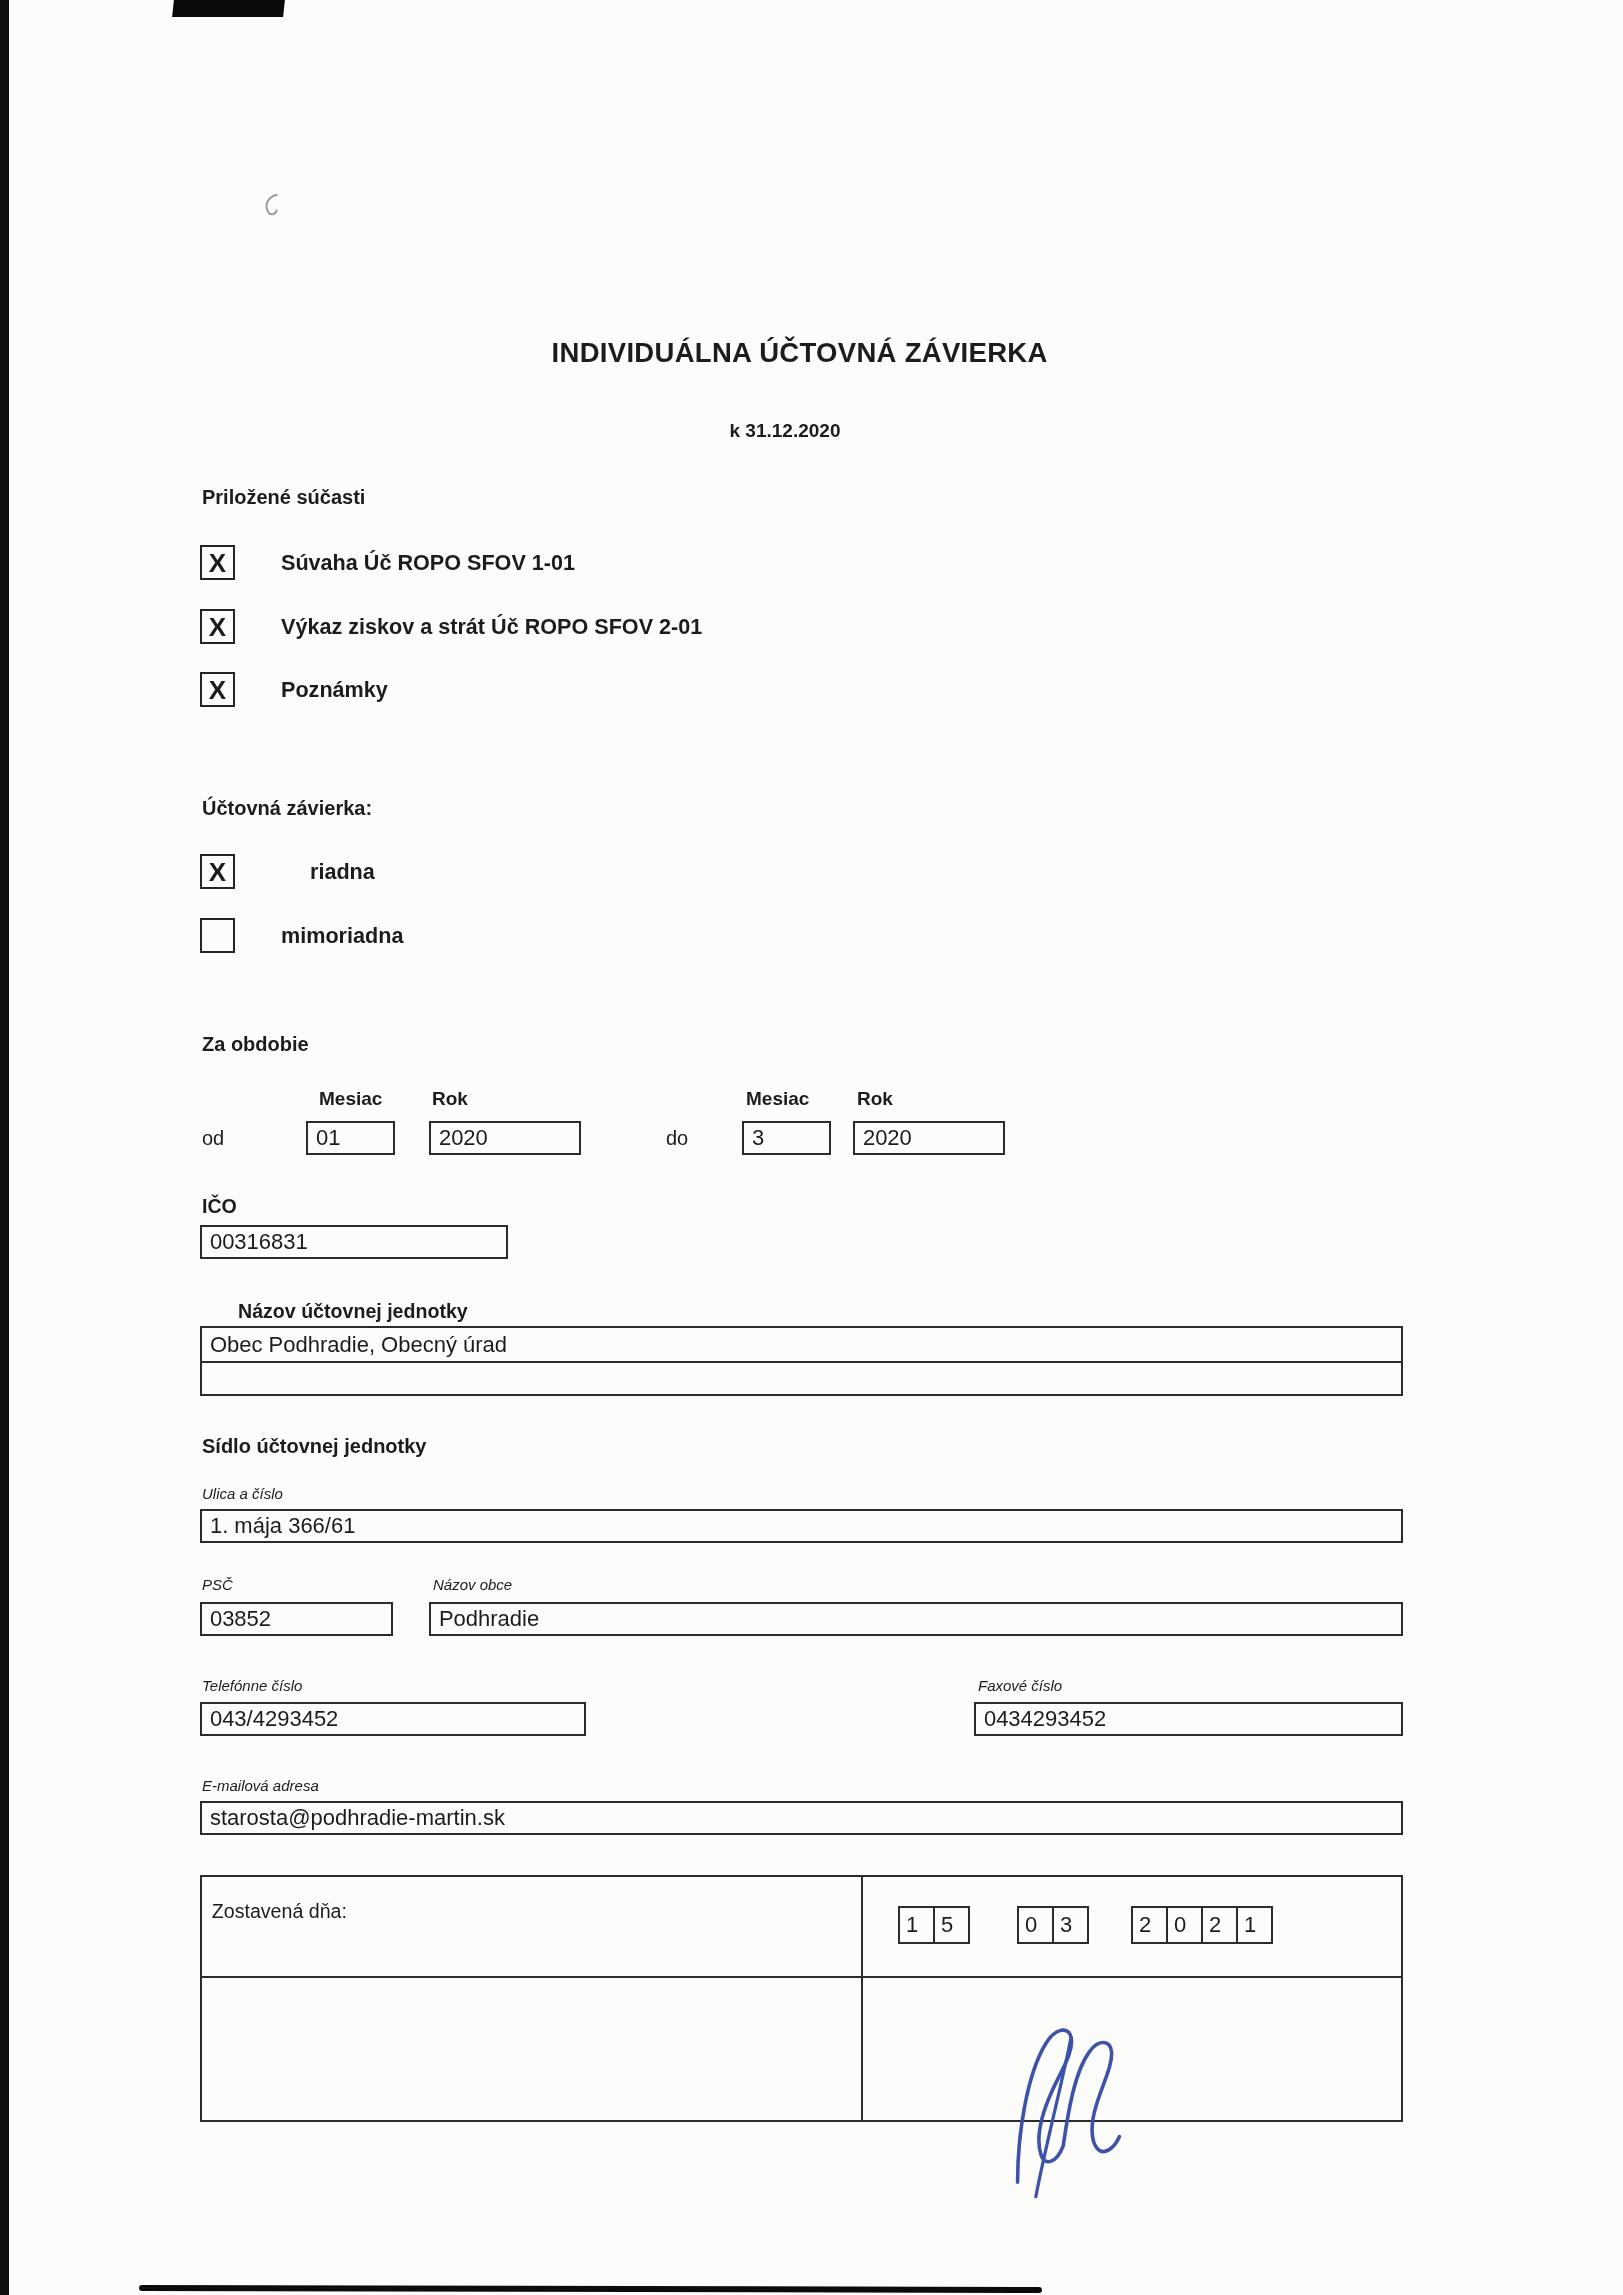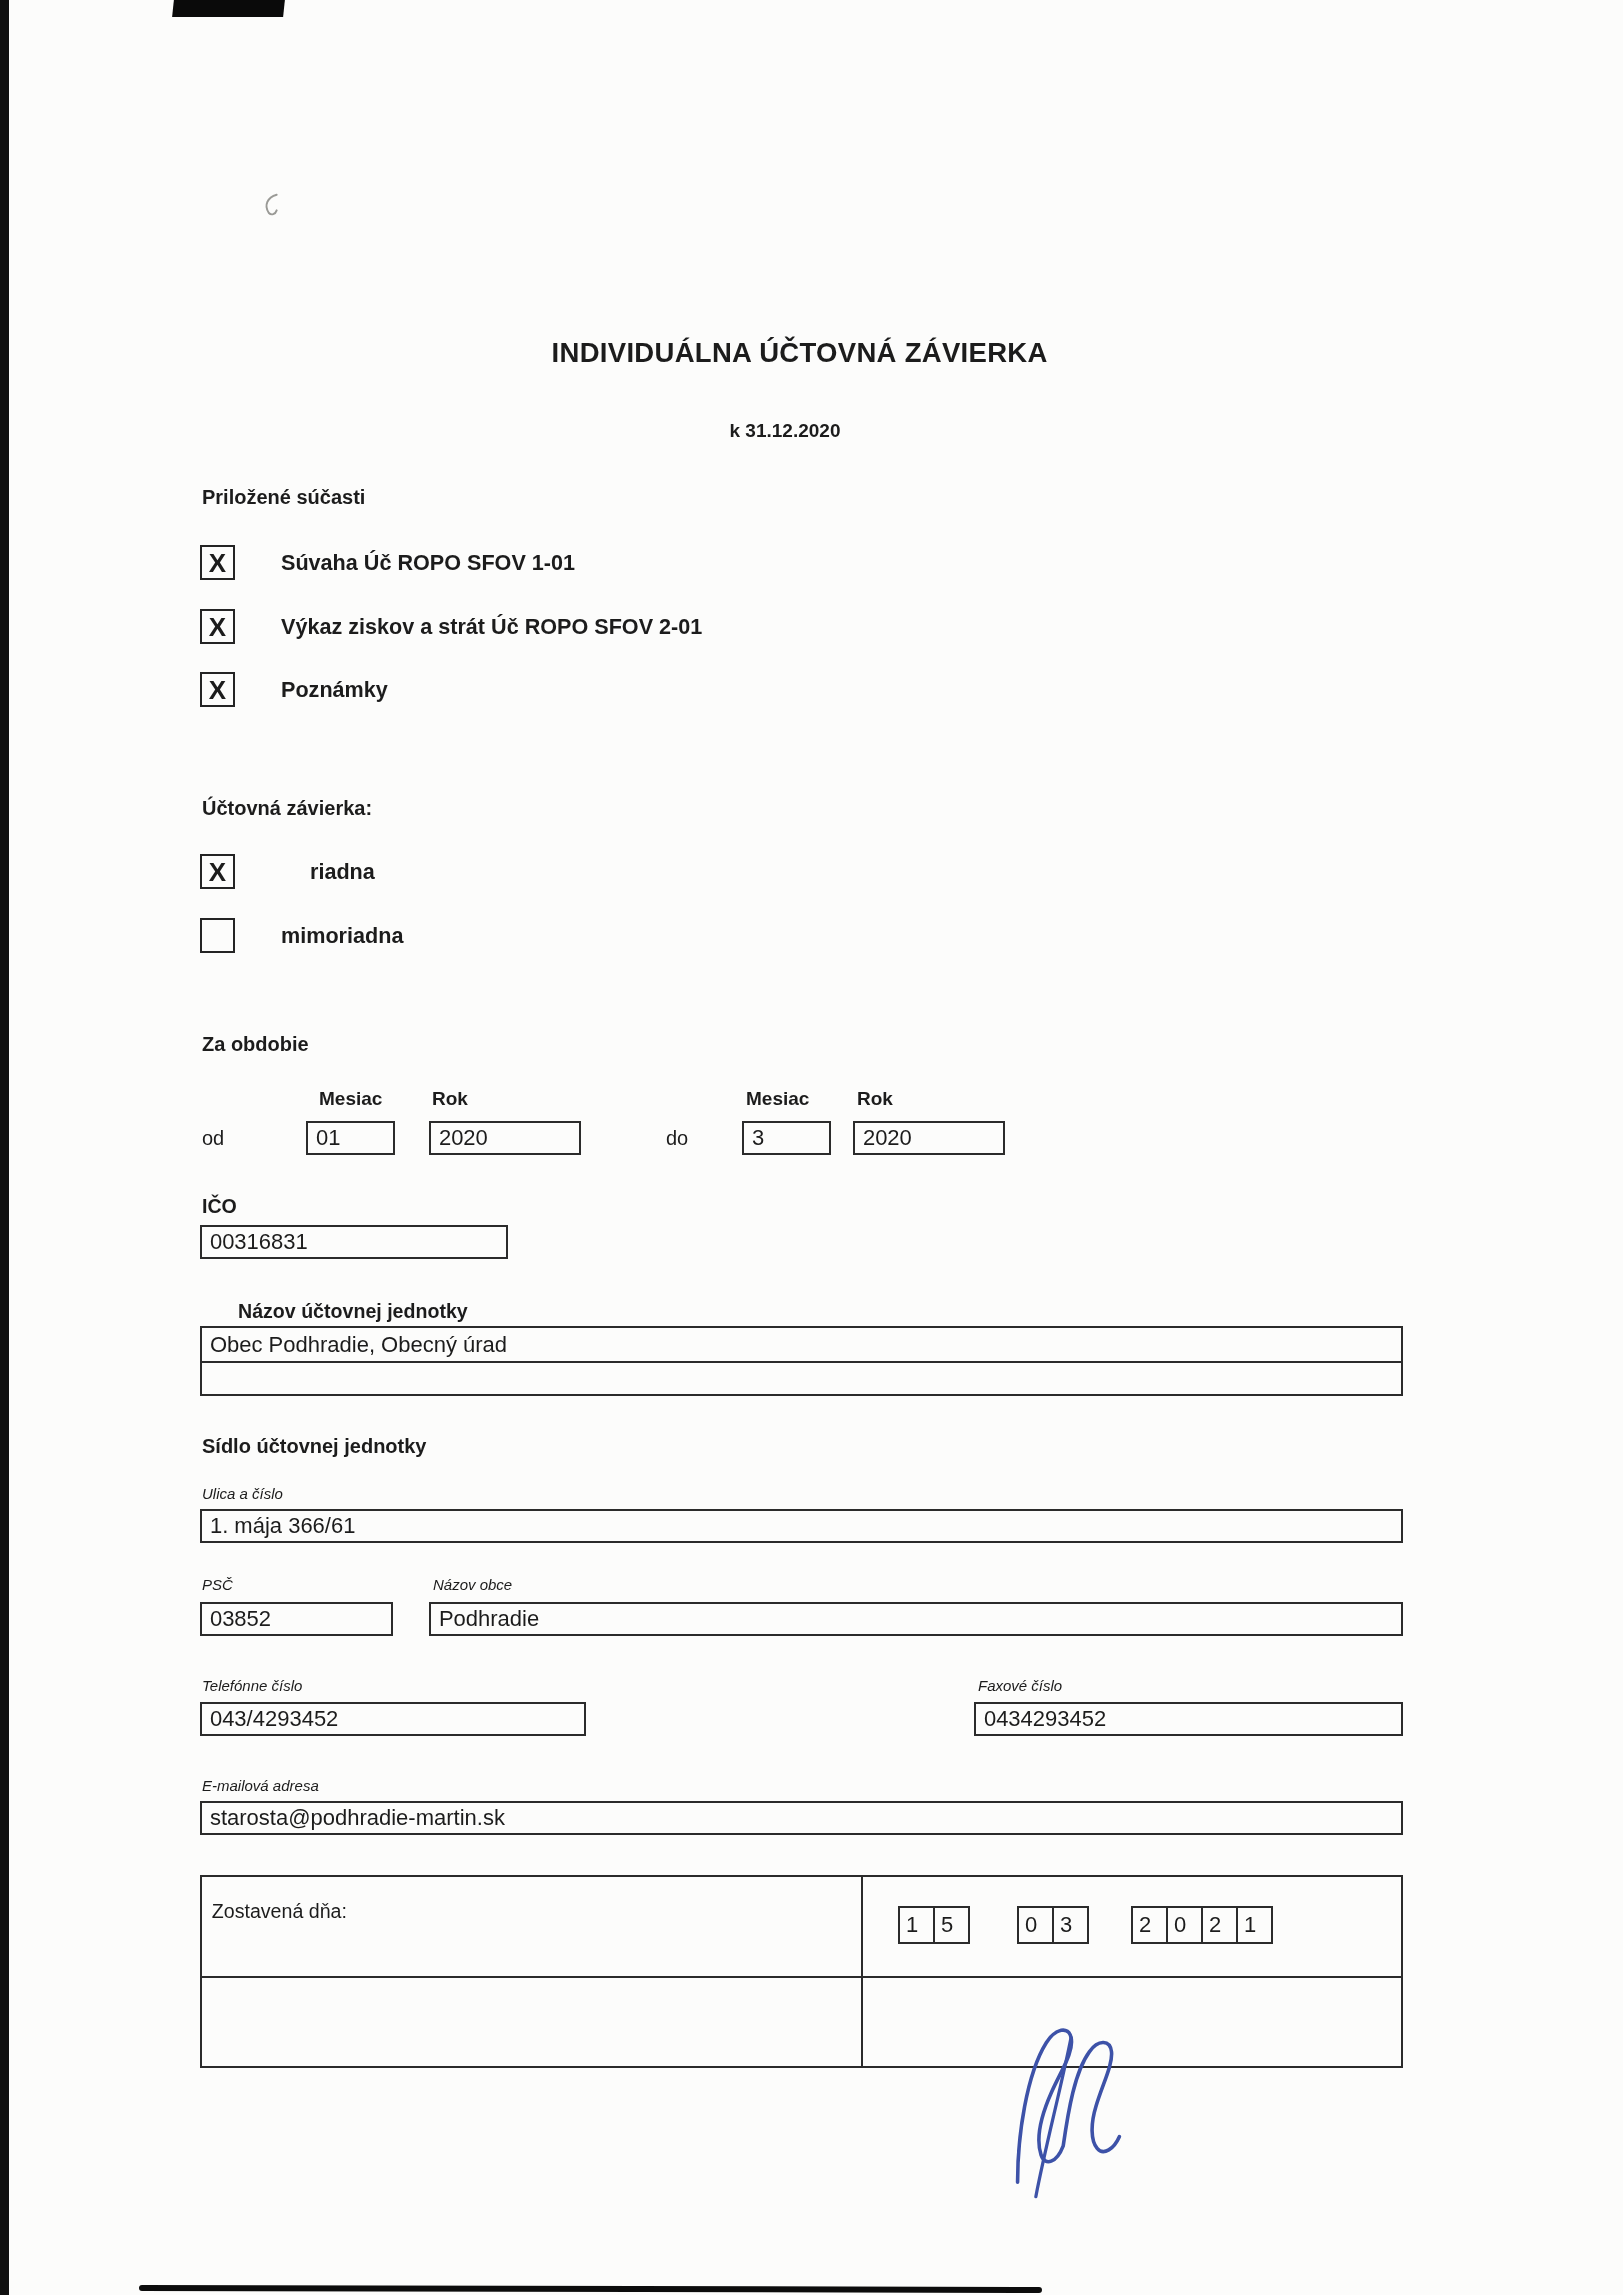--- a/index.html
+++ b/index.html
@@ -34,21 +34,21 @@
   .box2 .row + .row { border-top:2px solid #2b2b2b; }
   .chk {
     position:absolute; width:35px; height:35px; border:2.6px solid #242424;
     display:flex; align-items:center; justify-content:center;
     font-size:26px; font-weight:bold; line-height:1;
   }
   .chklabel { position:absolute; font-size:21.6px; font-weight:bold; line-height:35px; white-space:nowrap; }
   .inline-lbl { position:absolute; font-size:20px; line-height:34px; }
 
   .ftable {
-    position:absolute; left:200px; top:1875px; width:1203px; height:193px;
+    position:absolute; left:200px; top:1875px; width:1203px; height:247px;
     border:2px solid #2b2b2b; overflow:visible;
   }
   .ftable .vdiv { position:absolute; left:659px; top:0; width:2px; height:100%; background:#2b2b2b; }
   .ftable .hdiv { position:absolute; left:0; top:99px; width:100%; height:2px; background:#2b2b2b; }
   .dgroup { position:absolute; display:flex; }
   .dcell {
     width:37px; height:38px; border:2px solid #2b2b2b; margin-right:-2px;
     display:flex; align-items:center; padding-left:5.9px; font-size:22px;
   }
   .sig-label { position:absolute; left:7.9px; top:165px; width:628px; font-size:19px; line-height:1.55; }

